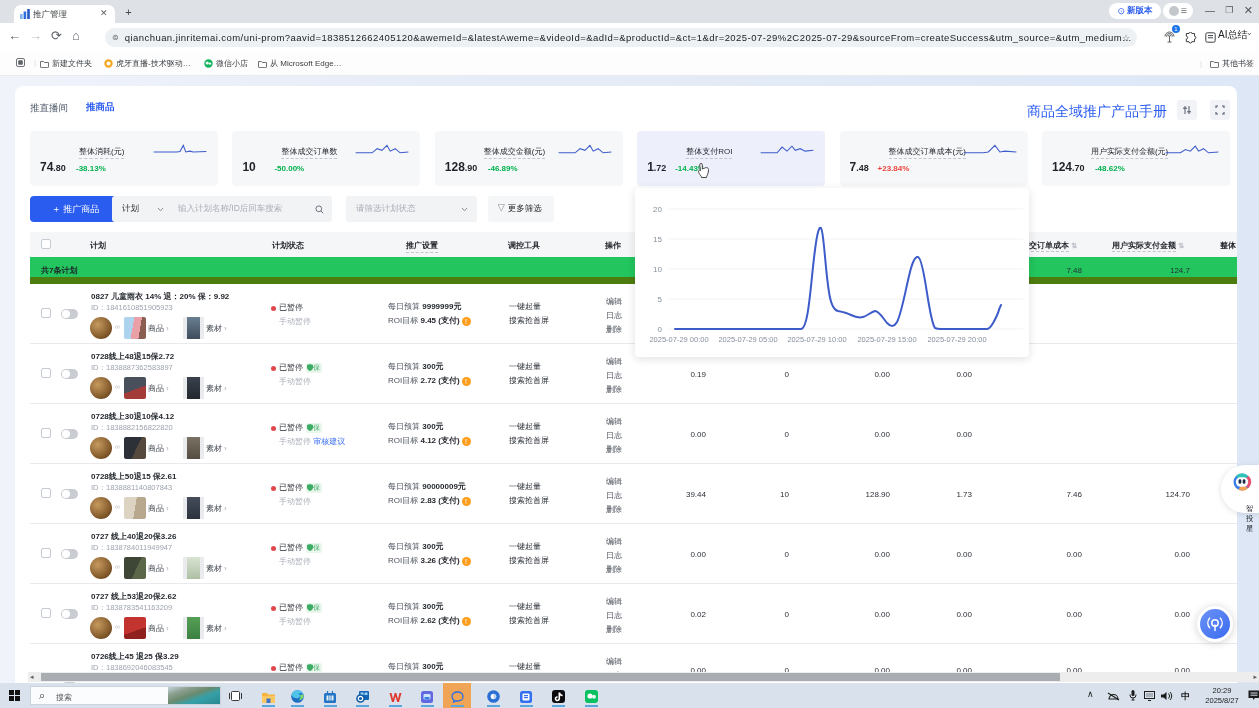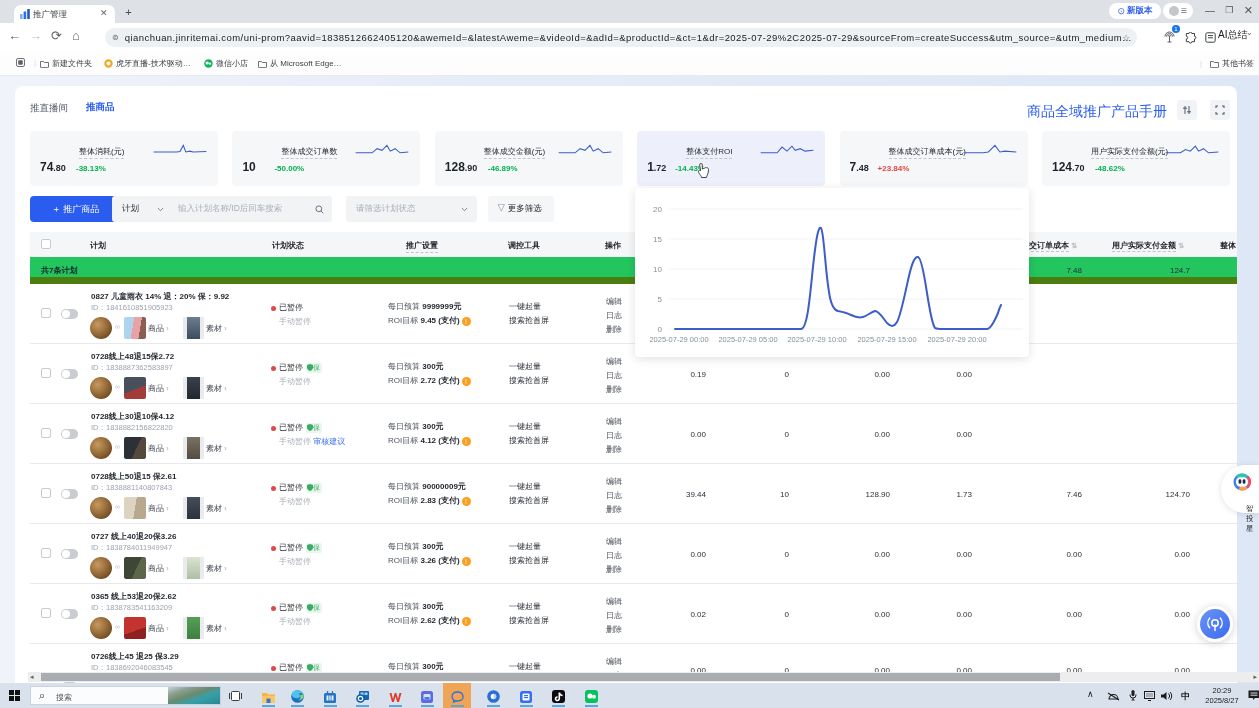--- a/index.html
+++ b/index.html
@@ -420,21 +420,21 @@
           <span class="num n3">0.00</span>
           <span class="num n4">0.00</span>
           <span class="num n5">0.00</span>
           <span class="num n6">0.00</span>
       </div>
       <div class="row" style="top:498px;">
         <span class="ck"></span>
           <span class="tg">
             <i></i>
           </span>
-        <div class="rtitle">0365 线上53退20保2.62</div>
+        <div class="rtitle">0727 线上53退20保2.62</div>
         <div class="rid">ID：1838783541163209</div>
         <span class="av"></span>
           <span class="lk">∞</span>
         <span class="pt" style="background:linear-gradient(160deg,#c33430 60%,#8f211e 60%);"></span>
         <span class="gl">商品 <s>›</s></span>
         <span class="mt">
             <i style="background:linear-gradient(#55a055,#3c8042);"></i>
           </span>
         <span class="sl">素材 <s>›</s></span>
         <span class="dot"></span>

